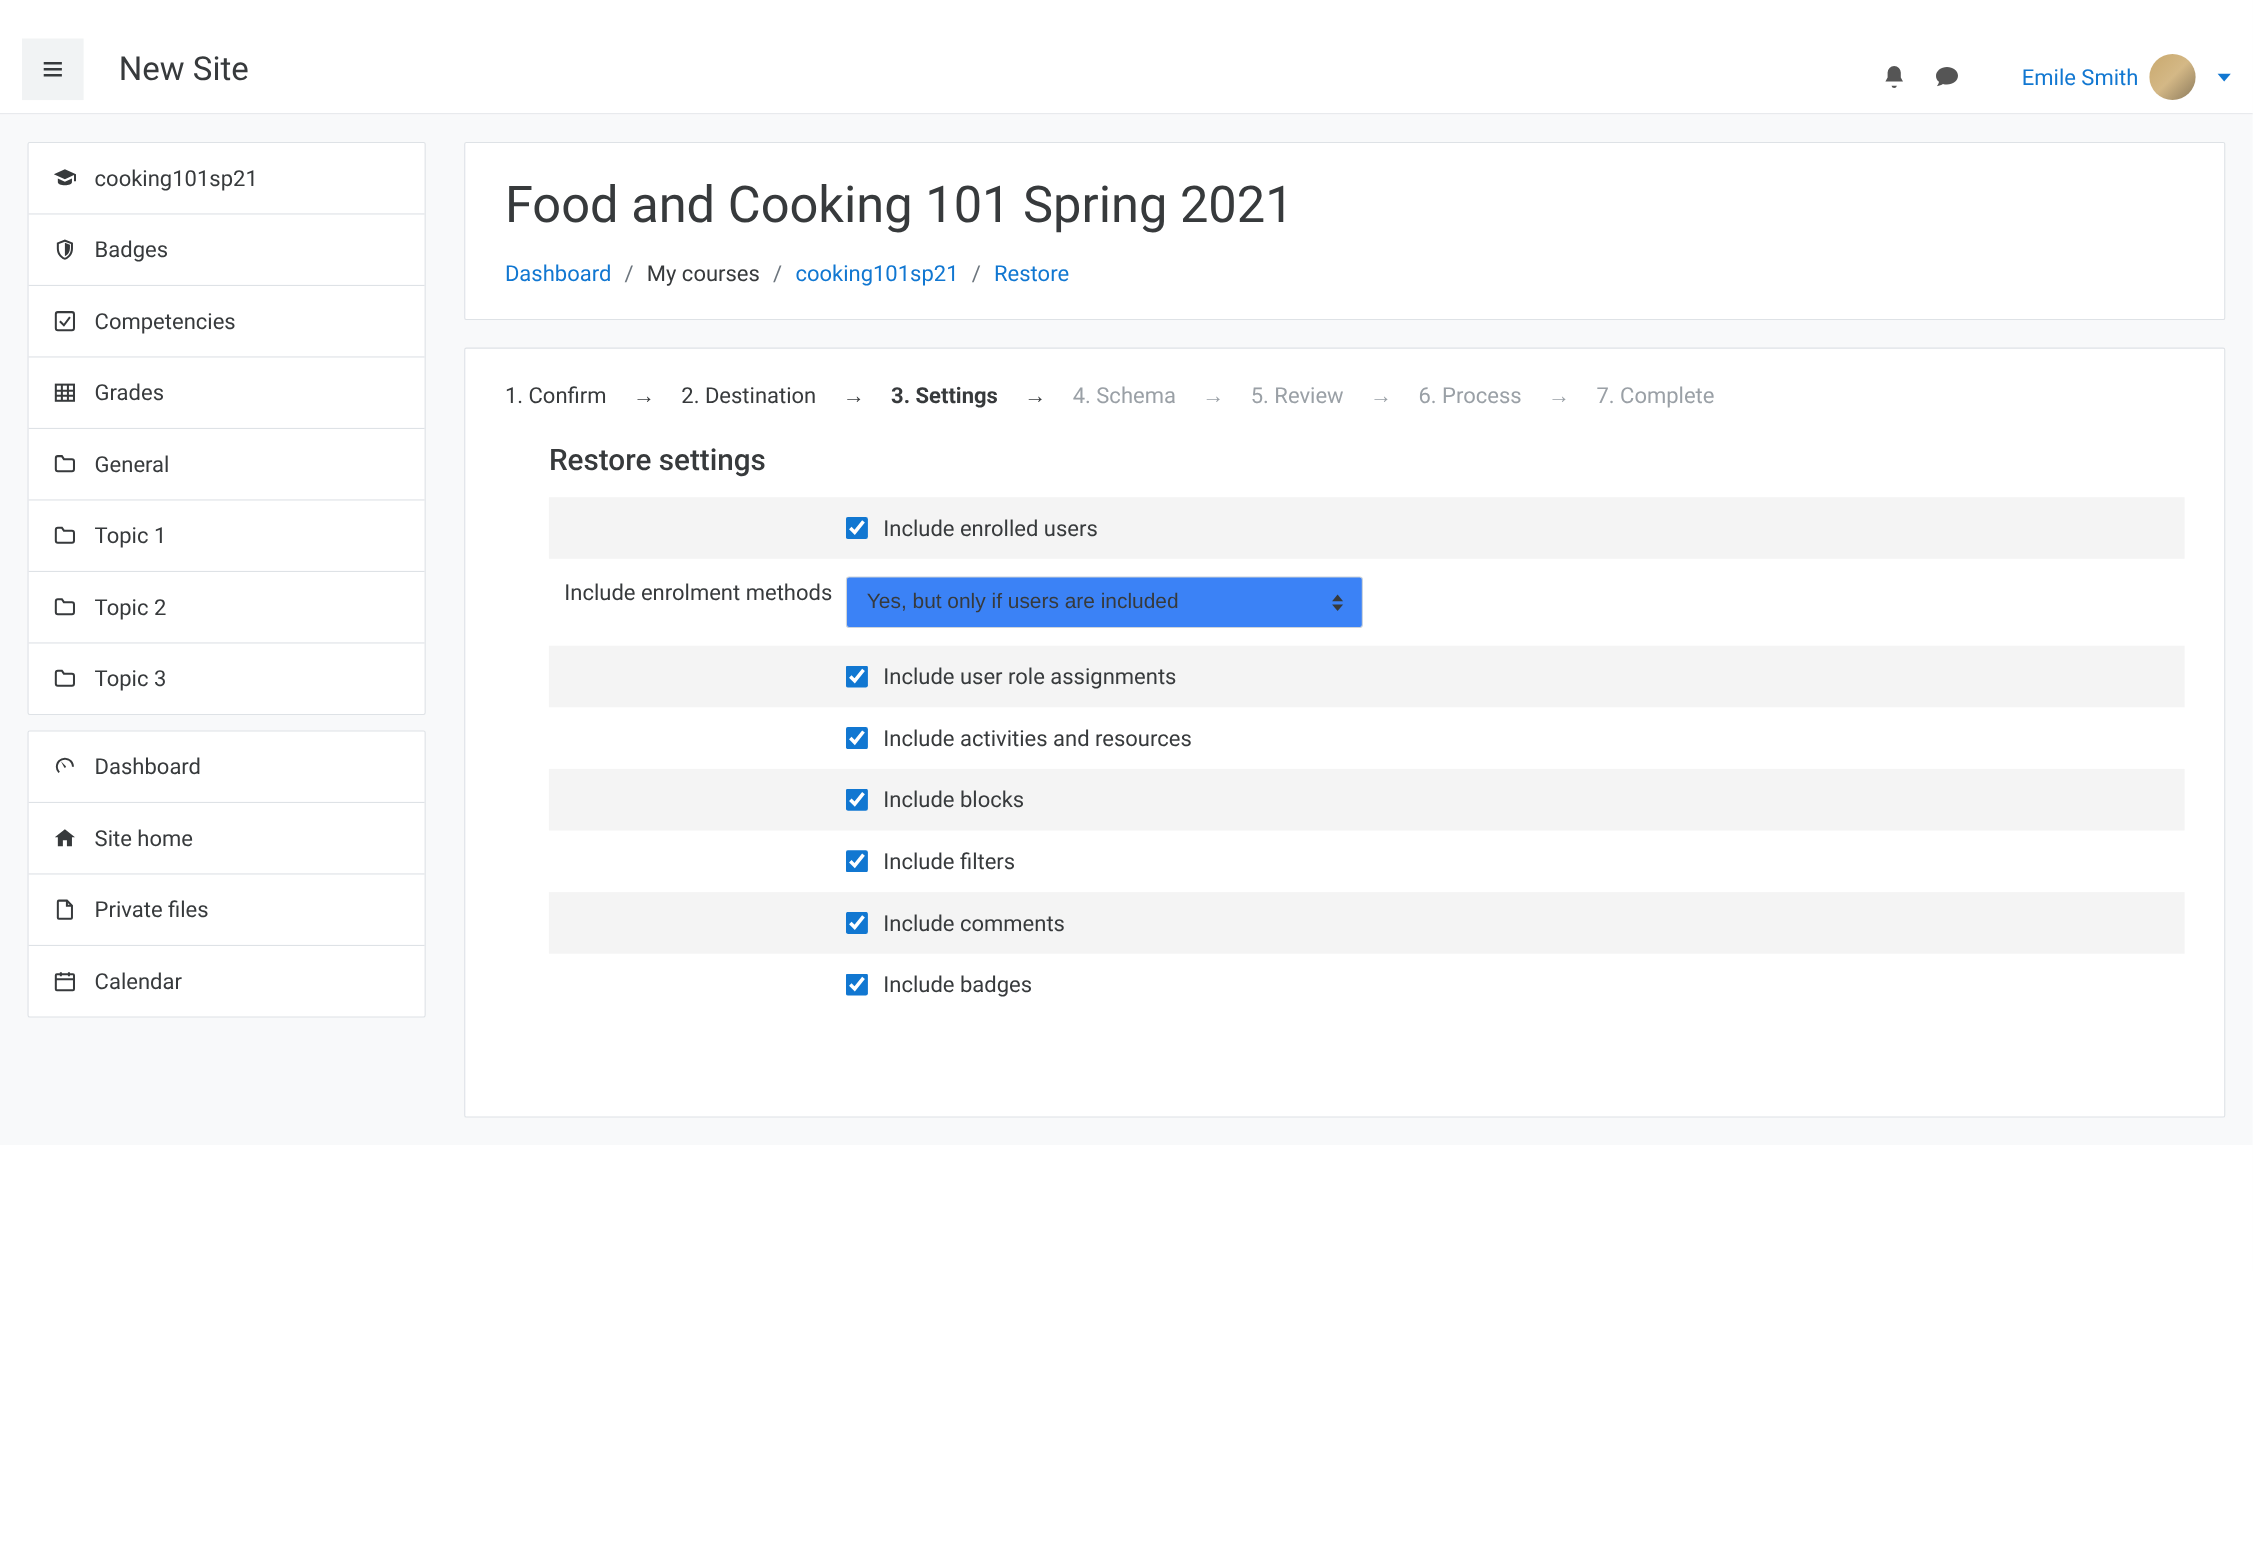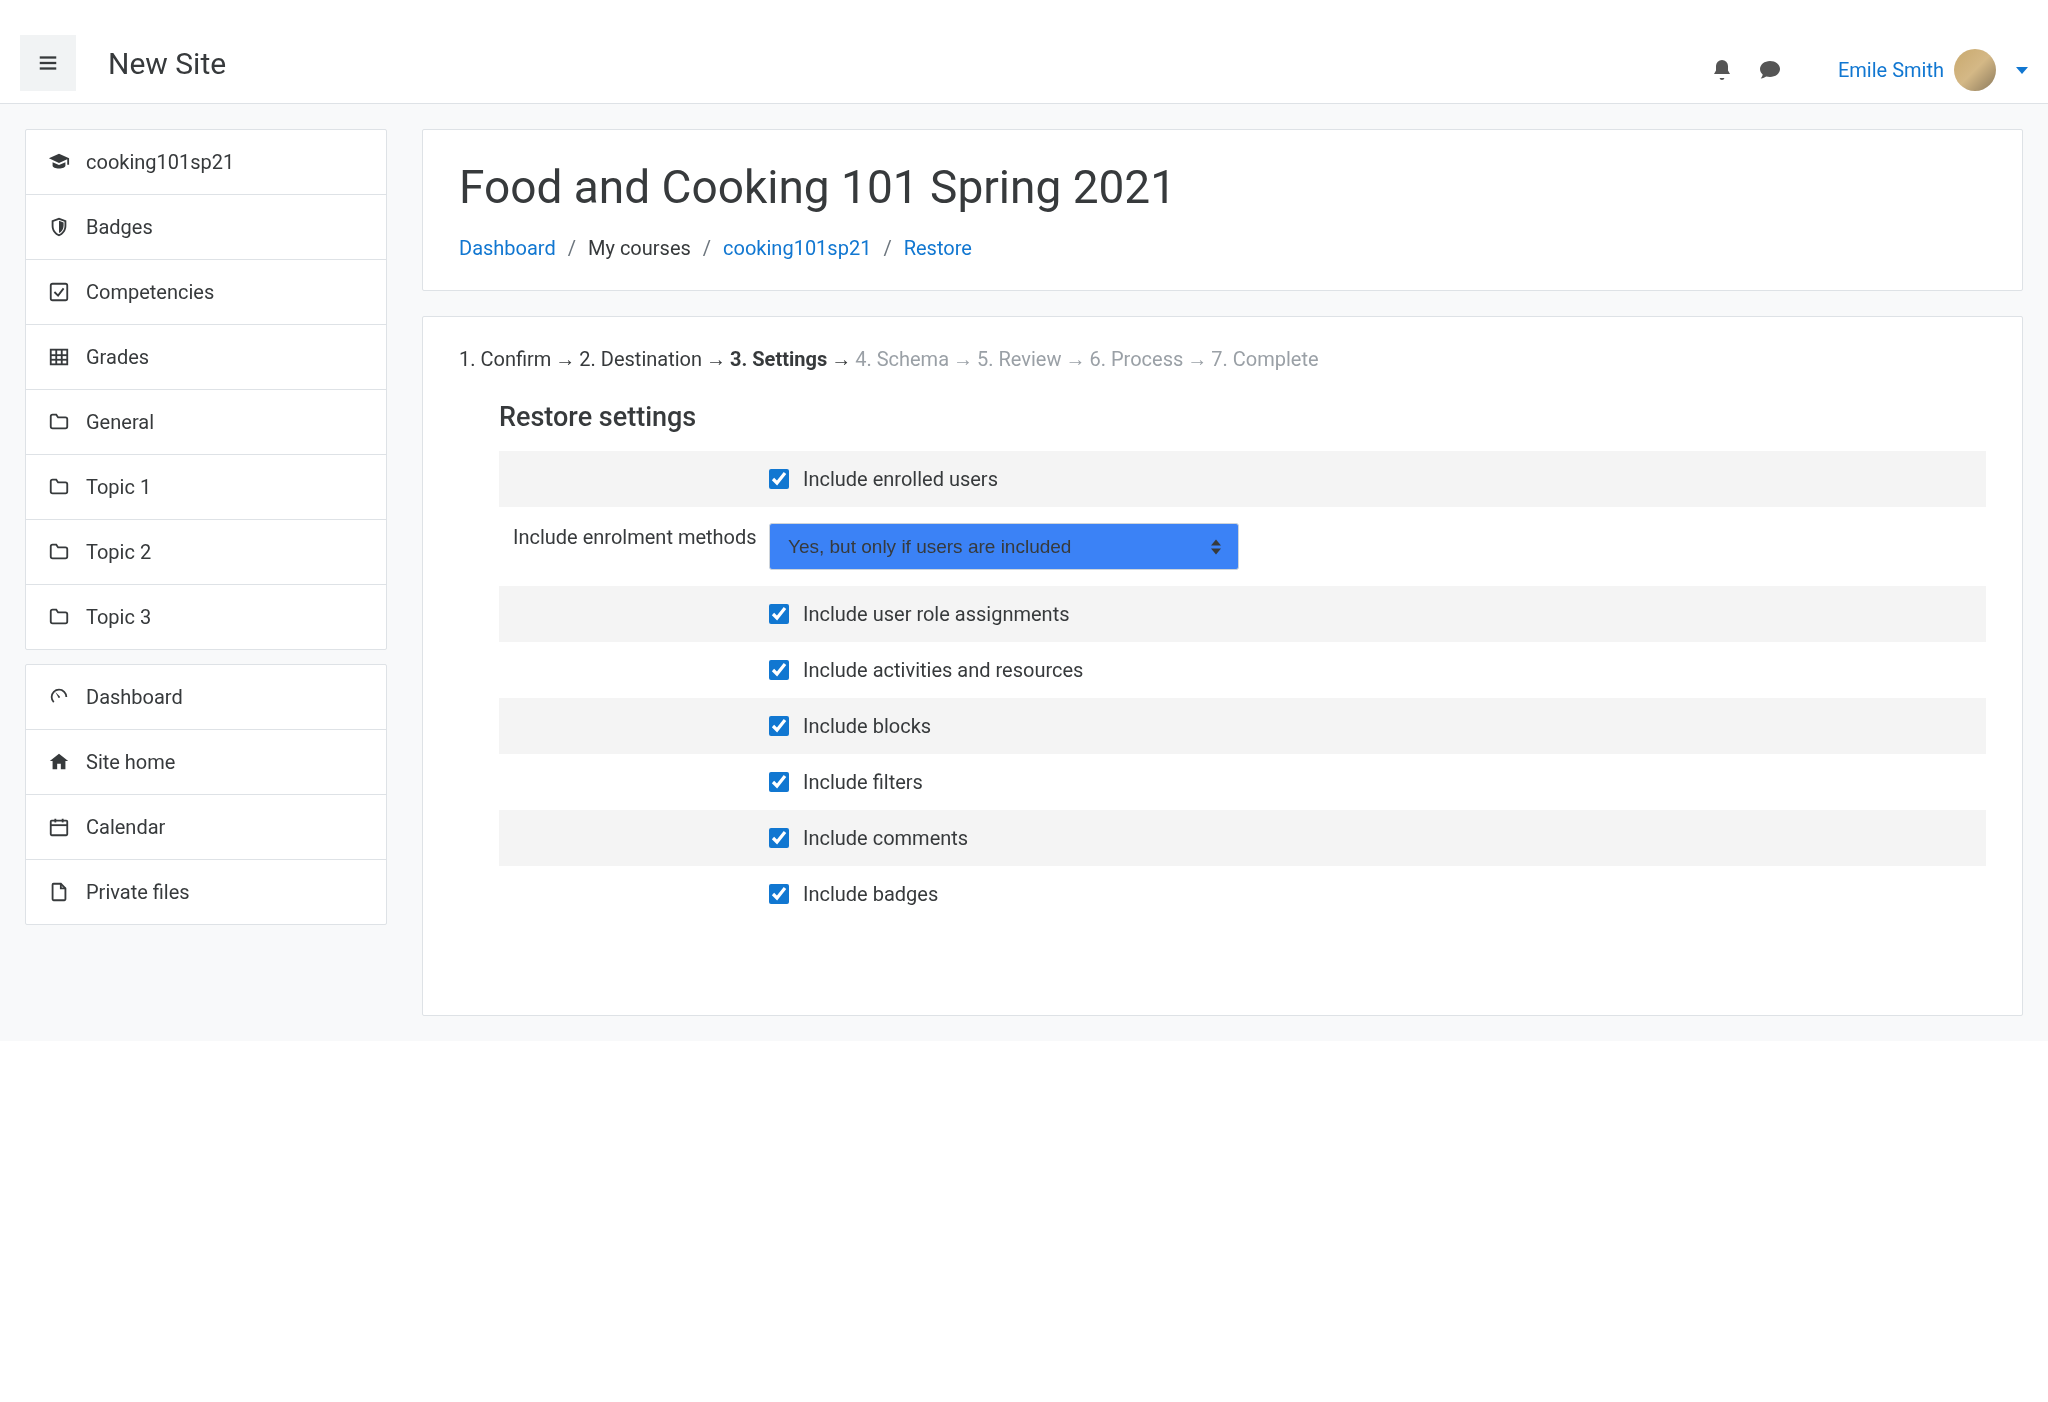--- a/index.html
+++ b/index.html
@@ -76,21 +76,21 @@
   border: 1px solid #dee2e6;
   border-radius: 2px;
   padding: 30px 36px;
 }
 .page-title { font-size: 46px; font-weight: 400; color: #373a3c; margin-bottom: 22px; }
 .breadcrumb { display: flex; flex-wrap: wrap; gap: 8px; font-size: 20px; color: #6c757d; }
 .breadcrumb a { color: #1177d1; text-decoration: none; cursor: pointer; }
 .breadcrumb .sep { color: #6c757d; padding: 0 4px; }
 .breadcrumb .current { color: #373a3c; }
 .content-card { margin-top: 25px; min-height: 700px; }
-.stepper { font-size: 20px; color: #373a3c; margin-bottom: 30px; display: flex; flex-wrap: wrap; gap: 0; }
+.stepper { font-size: 20px; color: #373a3c; margin-bottom: 30px; display: flex; flex-wrap: wrap; gap: 20px; }
 .step-done { color: #373a3c; }
 .step-active { font-weight: 700; color: #373a3c; }
 .step-future { color: #9aa0a6; }
 .step-arrow { color: #373a3c; padding: 0 4px; }
 .step-arrow.future { color: #9aa0a6; }
 .section-heading { font-size: 27px; font-weight: 500; margin: 10px 0 18px 40px; color: #373a3c; }
 .form-area { margin-left: 40px; }
 .form-row {
   display: flex;
   padding: 16px 14px;
@@ -226,33 +226,33 @@
           <span>Dashboard</span>
         </div>
         <div class="nav-item">
           <span class="nav-icon"><svg viewBox="0 0 24 24" fill="currentColor">
               <path d="M12 3 2 11h3v9h5v-6h4v6h5v-9h3L12 3z"></path>
             </svg></span>
           <span>Site home</span>
         </div>
         <div class="nav-item">
           <span class="nav-icon"><svg viewBox="0 0 24 24" fill="none" stroke="currentColor" stroke-width="2">
+              <path d="M14 3H6a1 1 0 0 0-1 1v16a1 1 0 0 0 1 1h12a1 1 0 0 0 1-1V8l-5-5z"></path>
+              <polyline points="14 3 14 8 19 8"></polyline>
+            </svg></span>
+          <span>Private files</span>
+        </div>
+        <div class="nav-item">
+          <span class="nav-icon"><svg viewBox="0 0 24 24" fill="none" stroke="currentColor" stroke-width="2">
               <rect x="3" y="5" width="18" height="16" rx="1"></rect>
               <line x1="3" y1="10" x2="21" y2="10"></line>
               <line x1="8" y1="3" x2="8" y2="7"></line>
               <line x1="16" y1="3" x2="16" y2="7"></line>
             </svg></span>
           <span>Calendar</span>
-        </div>
-        <div class="nav-item">
-          <span class="nav-icon"><svg viewBox="0 0 24 24" fill="none" stroke="currentColor" stroke-width="2">
-              <path d="M14 3H6a1 1 0 0 0-1 1v16a1 1 0 0 0 1 1h12a1 1 0 0 0 1-1V8l-5-5z"></path>
-              <polyline points="14 3 14 8 19 8"></polyline>
-            </svg></span>
-          <span>Private files</span>
         </div>
       </div>
   </aside>
 
   <main class="main">
     <div class="card">
       <h1 class="page-title">Food and Cooking 101 Spring 2021</h1>
       <nav class="breadcrumb">
         <a>Dashboard</a>
         <span class="sep">/</span>

